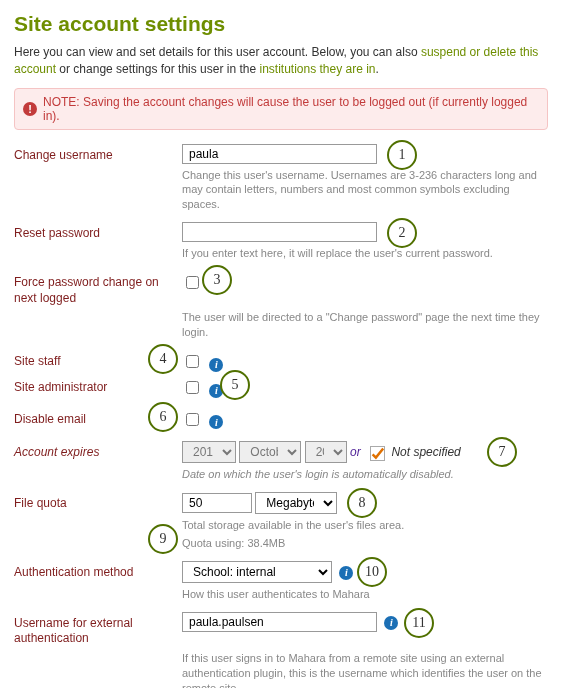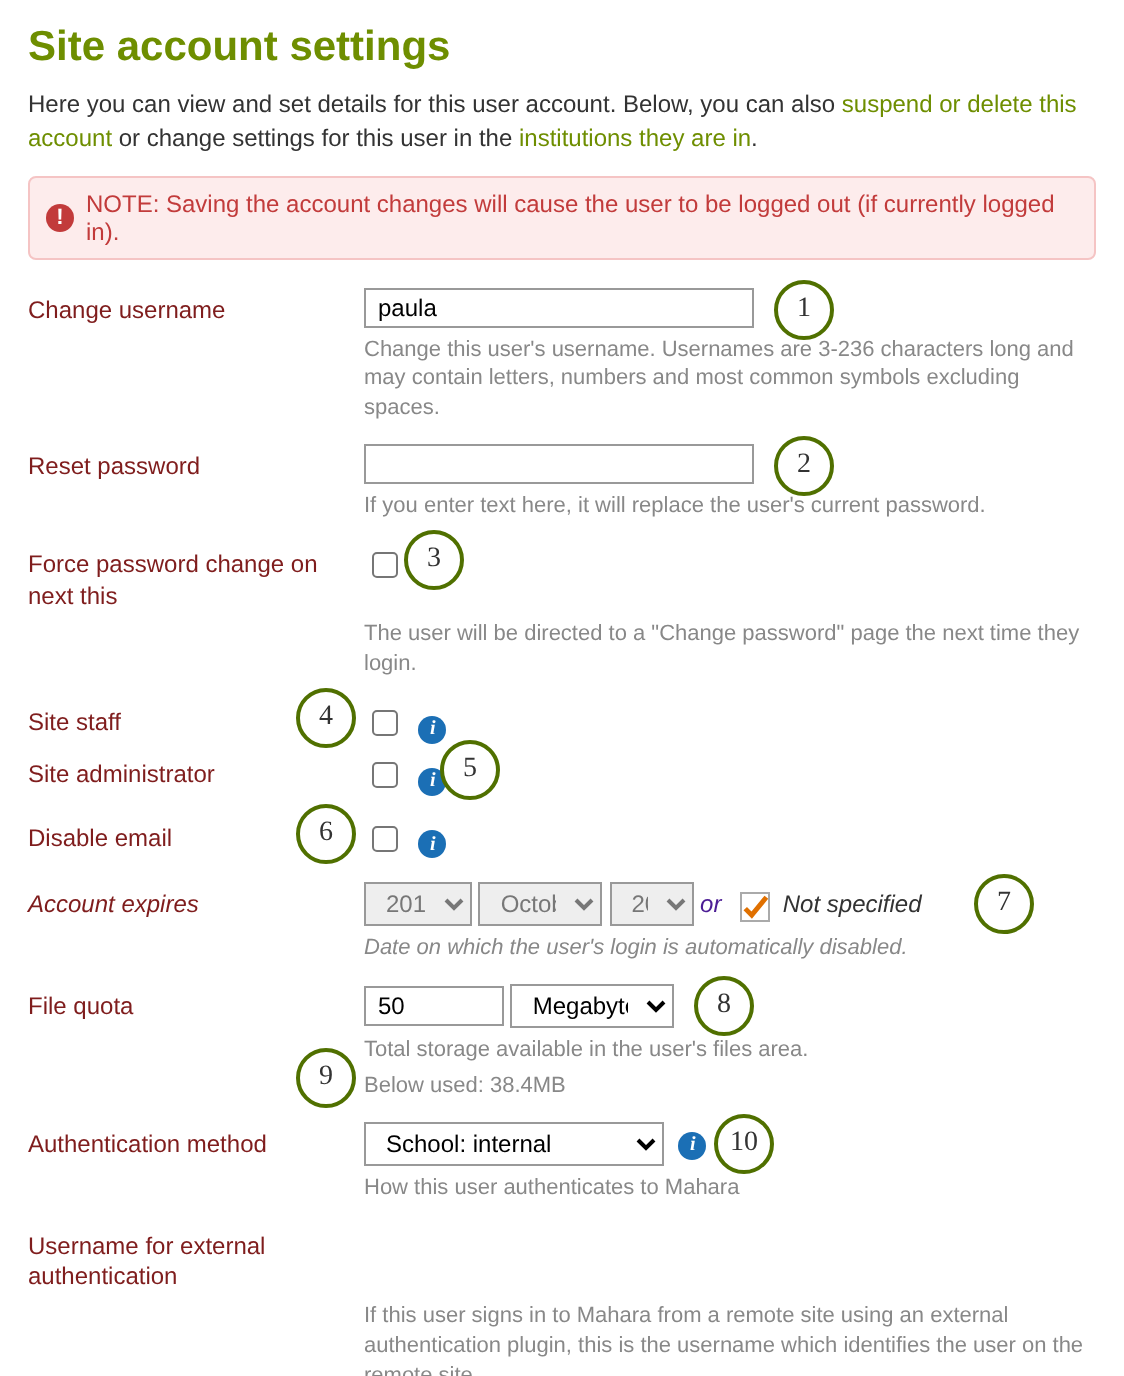--- a/index.html
+++ b/index.html
@@ -157,21 +157,21 @@
 <div class="form-row">
   <div class="form-label">Reset password</div>
   <div class="form-field">
     <input type="text" class="wide" value="" style="">
     <span class="circle-num" style="left:205px; top:-4px;">2</span>
   </div>
 </div>
 <div class="help-text">If you enter text here, it will replace the user's current password.</div>
 
 <div class="form-row checkbox-row">
-  <div class="form-label" style="line-height:1.3;">Force password change on next this</div>
+  <div class="form-label" style="line-height:1.3;">Force password change on next logged</div>
   <div class="form-field">
     <input type="checkbox" style="">
     <span class="circle-num" style="left:20px; top:-6px;">3</span>
   </div>
 </div>
 <div class="help-text">The user will be directed to a "Change password" page the next time they login.</div>
 
 <div class="form-row checkbox-row" style="">
   <div class="form-label">Site staff</div>
   <div class="form-field">
@@ -222,28 +222,33 @@
   <div class="form-field">
     <input type="text" class="small" value="50" style="">
     <select style="width:82px;"><option>Megabytes</option></select>
     <span class="circle-num" style="left:165px; top:-4px;">8</span>
   </div>
 </div>
 <div class="help-text" style="margin-bottom:2px; position:relative;">
   <span>Total storage available in the user's files area.</span>
   <span class="circle-num" style="left:-34px; top:6px;">9</span>
 </div>
-<div class="help-text">Below used: 38.4MB</div>
+<div class="help-text">Quota using: 38.4MB</div>
 
 <div class="form-row">
   <div class="form-label">Authentication method</div>
   <div class="form-field">
     <select style="width:150px;"><option>School: internal</option></select>
     <span class="info-icon">i</span>
     <span class="circle-num" style="left:175px; top:-4px;">10</span>
   </div>
 </div>
 <div class="help-text">How this user authenticates to Mahara</div>
 
 <div class="form-row">
   <div class="form-label" style="line-height:1.3;">Username for external authentication</div>
+  <div class="form-field">
+    <input type="text" class="wide" value="paula.paulsen" style="">
+    <span class="info-icon">i</span>
+    <span class="circle-num" style="left:222px; top:-4px;">11</span>
+  </div>
 </div>
 <div class="help-text">If this user signs in to Mahara from a remote site using an external authentication plugin, this is the username which identifies the user on the remote site.</div>
 
 </body></html>

